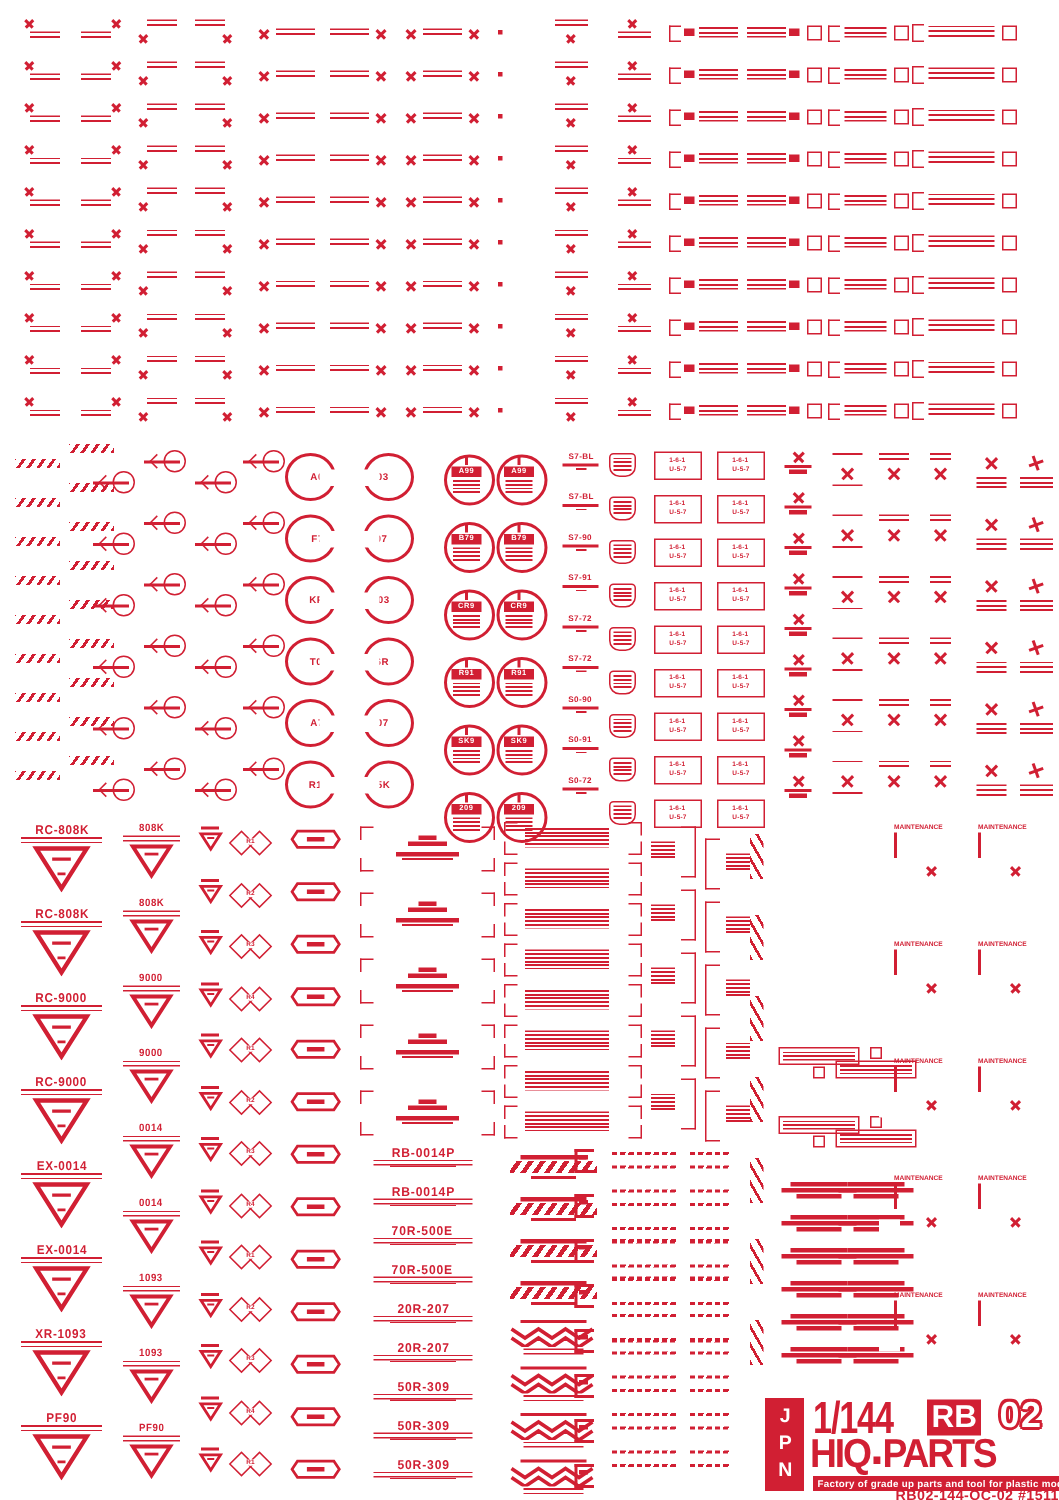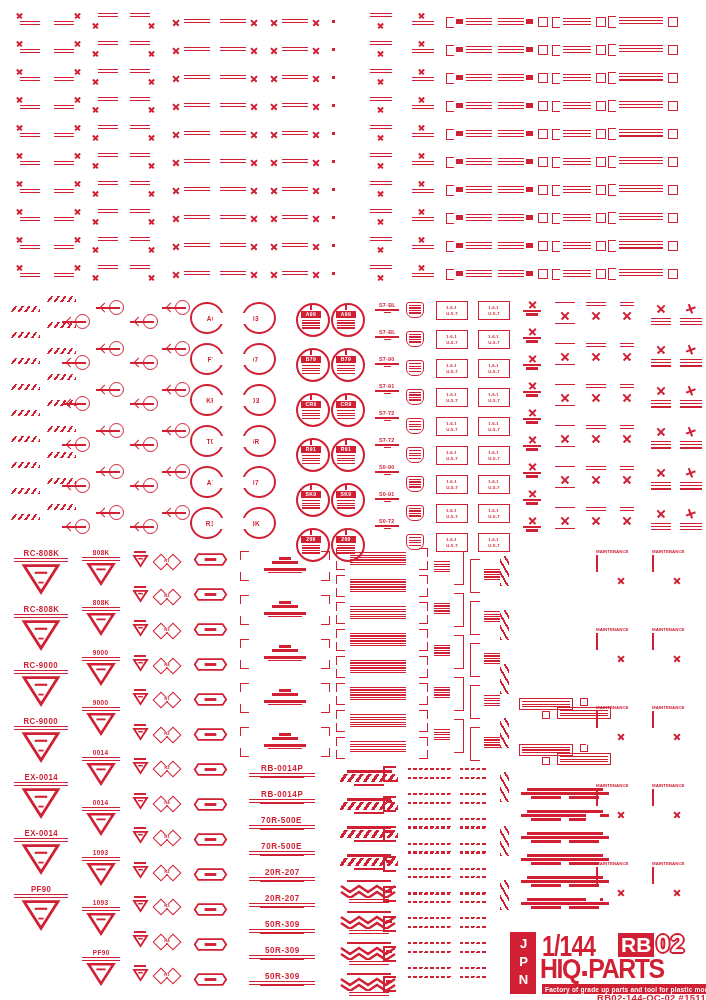--- a/index.html
+++ b/index.html
@@ -175,21 +175,21 @@
   .maint .par::before{content:"";position:absolute;left:-4px;top:0;width:2.4px;height:100%;background:var(--red);}
   .maint .par::after{content:"";position:absolute;right:0;top:24px;width:14px;height:10px;background:#fff;}
   .maint .mx{display:block;width:8px;height:8px;margin:3px auto 0;}
 
   
   .logo{position:absolute;left:506px;top:929px;width:200px;height:71px;}
   .jpn{position:absolute;left:4px;top:3px;width:26px;height:62px;background:var(--red);color:#fff;font-weight:bold;font-size:13px;writing-mode:vertical-lr;text-orientation:upright;text-align:center;letter-spacing:3px;line-height:26px;}
   .scale{position:absolute;left:36px;top:0;font-size:30px;font-weight:bold;letter-spacing:-1px;transform:scaleX(.76);transform-origin:left top;white-space:nowrap;}
   .series{position:absolute;left:112px;top:3px;white-space:nowrap;}
   .series .rb{display:inline-block;background:var(--red);color:#fff;font-size:21px;font-weight:bold;padding:1px 3px;line-height:22px;}
-  .series .num{display:inline-block;font-size:24px;font-weight:bold;color:#fff;margin-left:2px;line-height:24px;letter-spacing:1px;text-shadow:-2px 0 var(--red),2px 0 var(--red),0 -2px var(--red),0 2px var(--red),-1.4px -1.4px var(--red),1.4px 1.4px var(--red),-1.4px 1.4px var(--red),1.4px -1.4px var(--red);}
+  .series .num{display:inline-block;font-size:24px;font-weight:bold;color:#fff;margin-left:12px;line-height:24px;letter-spacing:1px;text-shadow:-2px 0 var(--red),2px 0 var(--red),0 -2px var(--red),0 2px var(--red),-1.4px -1.4px var(--red),1.4px 1.4px var(--red),-1.4px 1.4px var(--red),1.4px -1.4px var(--red);}
   .brand{position:absolute;left:34px;top:27px;font-size:27px;font-weight:bold;letter-spacing:-1.5px;transform:scaleX(.92);transform-origin:left top;white-space:nowrap;line-height:27px;}
   .brand .dotq{display:inline-block;width:5px;height:5px;background:var(--red);margin:0 2px 2px 2px;}
   .tagline{position:absolute;left:36px;top:55px;background:var(--red);color:#fff;font-size:6.5px;font-weight:bold;padding:1.5px 3px;white-space:nowrap;letter-spacing:.2px;}
   .sheetcode{position:absolute;right:0;top:63px;font-size:9.5px;font-weight:bold;letter-spacing:.3px;white-space:nowrap;}
 </style>
 </head>
 <body>
 
 <div class="sheet">
 
@@ -1568,20 +1568,29 @@
         <span class="triL-item">
           <b>EX-0014</b>
           <i class="gb h1"></i>
           <svg viewBox="0 0 44 36">
             <path d="M3 3h38L22 33z" fill="none" stroke="#d11f33" stroke-width="3.2"></path>
             <path d="M15 11h14" stroke="#d11f33" stroke-width="2.4"></path>
             <path d="M19 22h6" stroke="#d11f33" stroke-width="2"></path>
           </svg>
         </span>
 
+        <span class="triL-item">
+          <b>XR-1093</b>
+          <i class="gb h1"></i>
+          <svg viewBox="0 0 44 36">
+            <path d="M3 3h38L22 33z" fill="none" stroke="#d11f33" stroke-width="3.2"></path>
+            <path d="M15 11h14" stroke="#d11f33" stroke-width="2.4"></path>
+            <path d="M19 22h6" stroke="#d11f33" stroke-width="2"></path>
+          </svg>
+        </span>
 
         <span class="triL-item">
           <b>PF90</b>
           <i class="gb h1"></i>
           <svg viewBox="0 0 44 36">
             <path d="M3 3h38L22 33z" fill="none" stroke="#d11f33" stroke-width="3.2"></path>
             <path d="M15 11h14" stroke="#d11f33" stroke-width="2.4"></path>
             <path d="M19 22h6" stroke="#d11f33" stroke-width="2"></path>
           </svg>
         </span>

